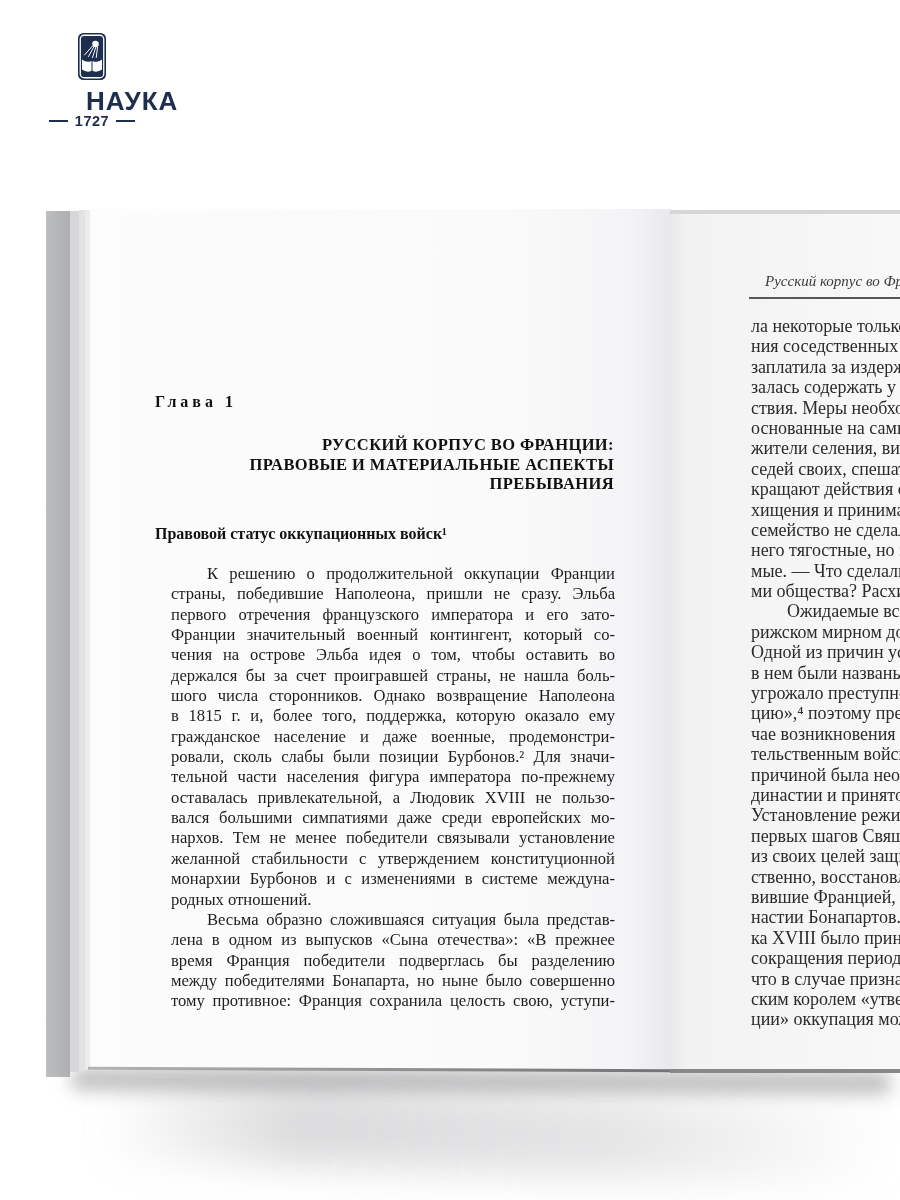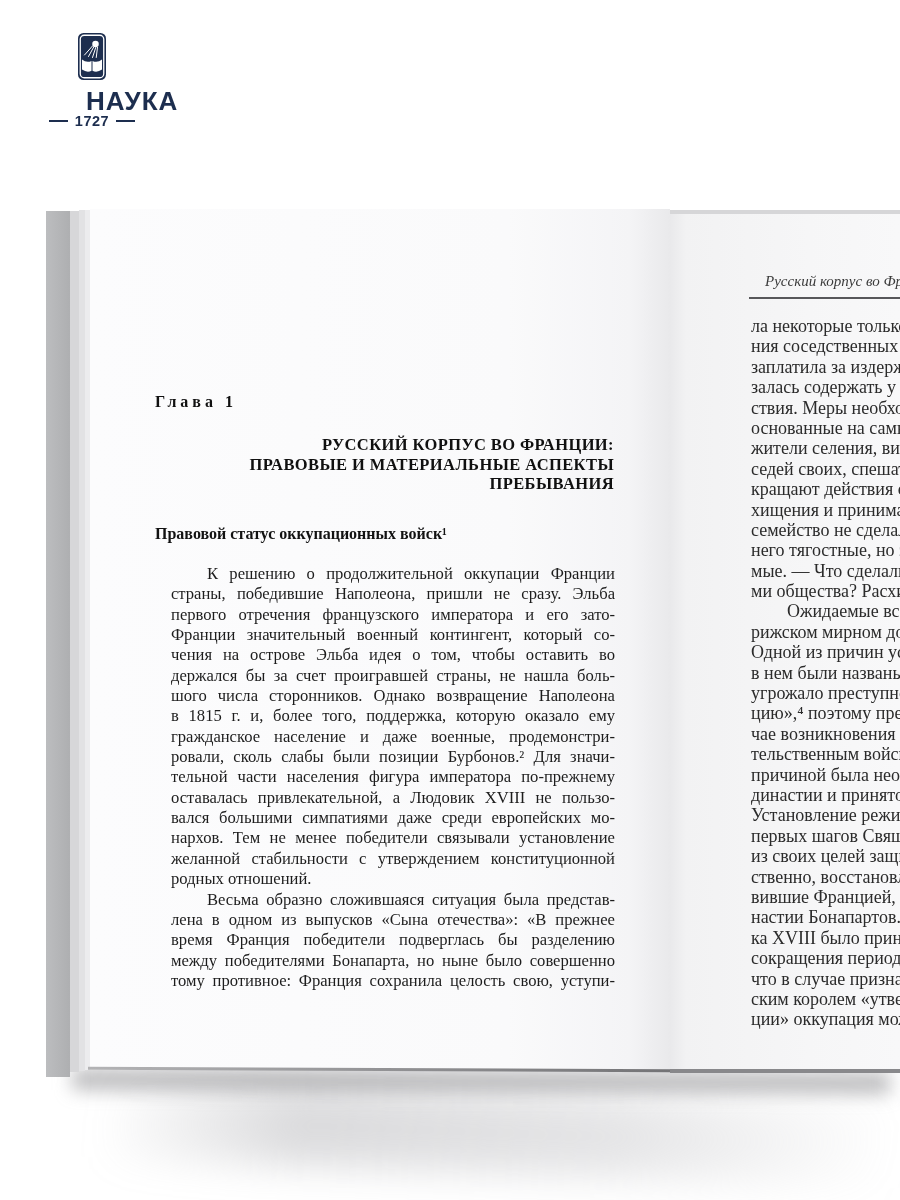--- a/index.html
+++ b/index.html
@@ -113,20 +113,21 @@
           <div class="jline">держался бы за счет проигравшей страны, не нашла боль-</div>
           <div class="jline">шого числа сторонников. Однако возвращение Наполеона</div>
           <div class="jline">в 1815 г. и, более того, поддержка, которую оказало ему</div>
           <div class="jline">гражданское население и даже военные, продемонстри-</div>
           <div class="jline">ровали, сколь слабы были позиции Бурбонов.² Для значи-</div>
           <div class="jline">тельной части населения фигура императора по-прежнему</div>
           <div class="jline">оставалась привлекательной, а Людовик XVIII не пользо-</div>
           <div class="jline">вался большими симпатиями даже среди европейских мо-</div>
           <div class="jline">нархов. Тем не менее победители связывали установление</div>
           <div class="jline">желанной стабильности с утверждением конституционной</div>
+          <div class="jline">монархии Бурбонов и с изменениями в системе междуна-</div>
           <div class="jline plain">родных отношений.</div>
         </div>
         <div>
           <div class="jline indent">Весьма образно сложившаяся ситуация была представ-</div>
           <div class="jline">лена в одном из выпусков «Сына отечества»: «В прежнее</div>
           <div class="jline">время Франция победители подверглась бы разделению</div>
           <div class="jline">между победителями Бонапарта, но ныне было совершенно</div>
           <div class="jline">тому противное: Франция сохранила целость свою, уступи-</div>
         </div>
       </div>

